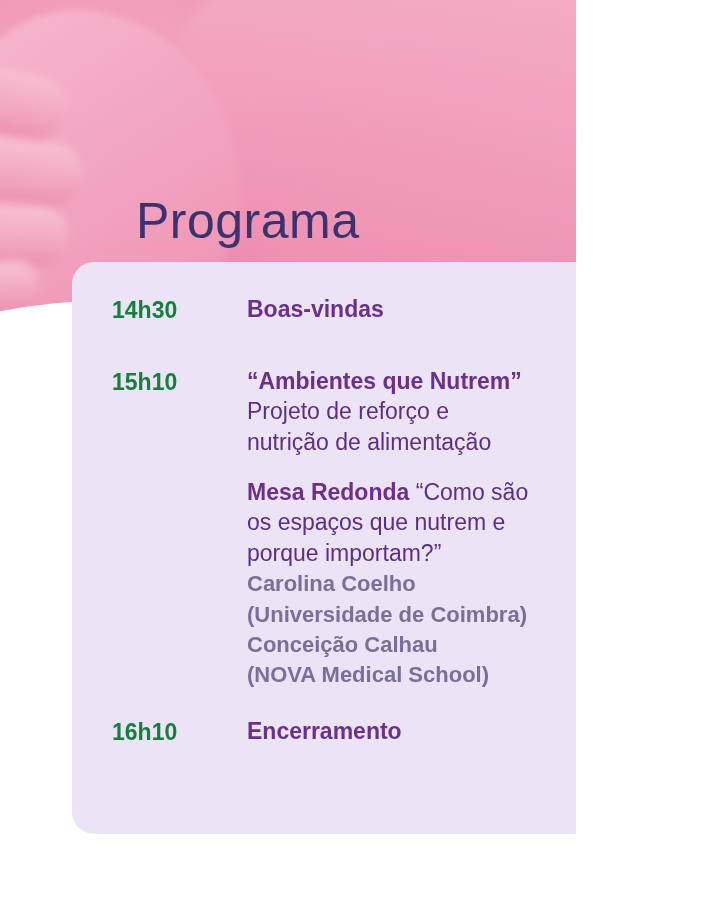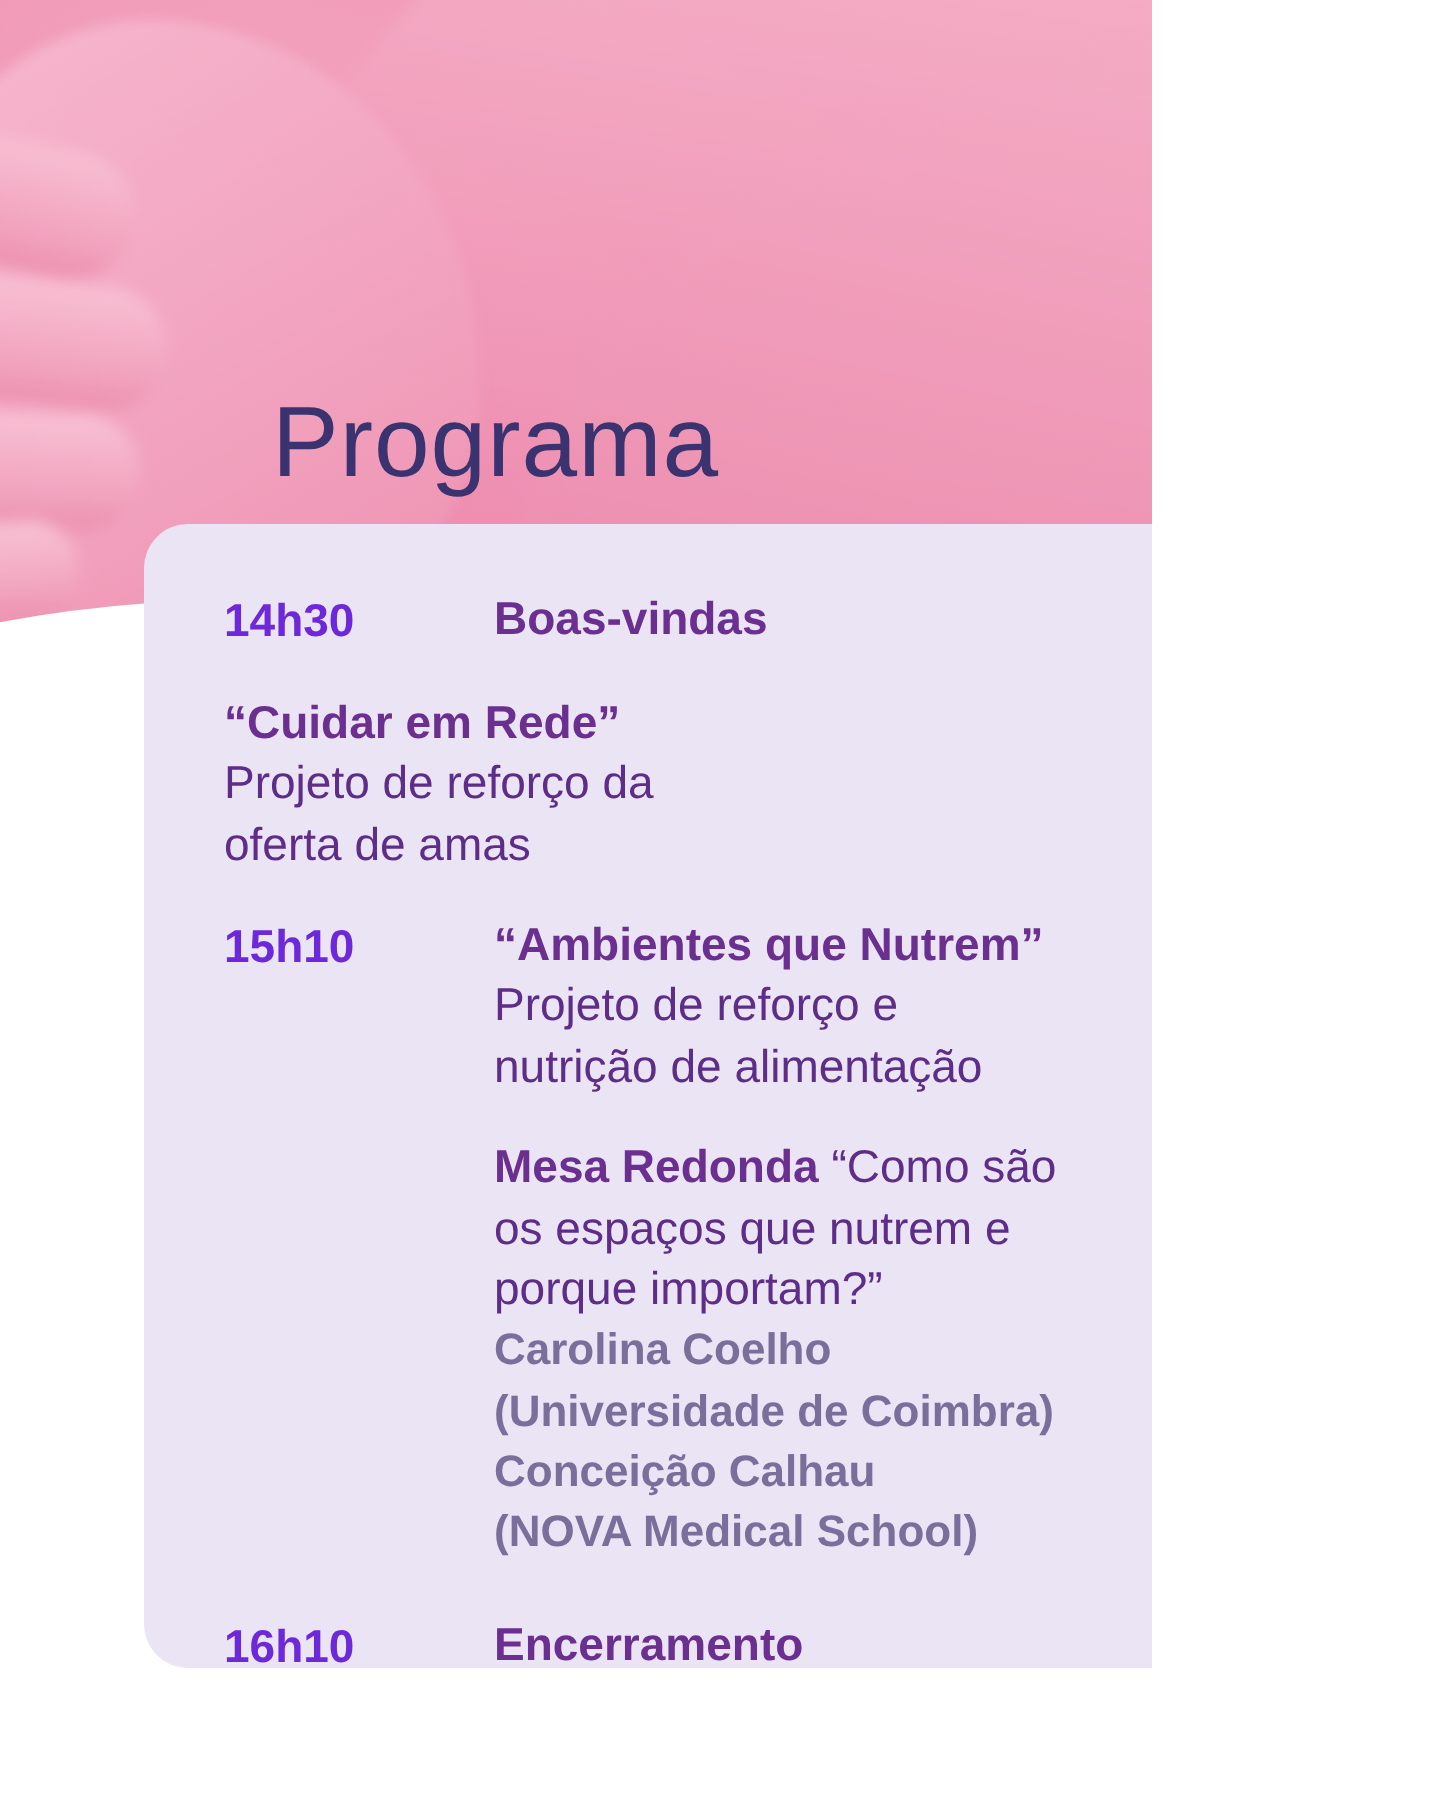--- a/index.html
+++ b/index.html
@@ -148,21 +148,21 @@
   .row {
     display: flex;
     align-items: flex-start;
     margin-bottom: 20px;
   }
   .time {
     width: 135px;
     flex: 0 0 135px;
     font-size: 23px;
     font-weight: bold;
-    color: #6d28d9;
+    color: #15803d;
     line-height: 1.35;
     padding-top: 1px;
   }
   .desc {
     flex: 1 1 auto;
     font-size: 23px;
     line-height: 1.32;
     color: #5d2d87;
   }
   .desc .strong {
@@ -204,21 +204,20 @@
 
   <div class="title">Programa</div>
 
   <div class="card">
     <div class="rows" id="schedule-rows">
         <div class="row">
           <div class="time">14h30</div>
           <div class="desc"><span class="strong">Boas-vindas</span></div>
         </div>
         <div class="row">
-          <div class="desc"><span class="strong">“Cuidar em Rede”</span><br><span class="plain">Projeto de reforço da</span><br><span class="plain">oferta de amas</span></div>
         </div>
         <div class="row">
           <div class="time">15h10</div>
           <div class="desc"><span class="strong">“Ambientes que Nutrem”</span><br><span class="plain">Projeto de reforço e</span><br><span class="plain">nutrição de alimentação</span></div>
         </div>
         <div class="row spacer-row">
           <div class="time"></div>
           <div class="desc"><span class="strong">Mesa Redonda</span><span class="plain"> “Como são</span><br><span class="plain">os espaços que nutrem e</span><br><span class="plain">porque importam?”</span><br><span class="light">Carolina Coelho</span><br><span class="light">(Universidade de Coimbra)</span><br><span class="light">Conceição Calhau</span><br><span class="light">(NOVA Medical School)</span></div>
         </div>
         <div class="row row-last">

